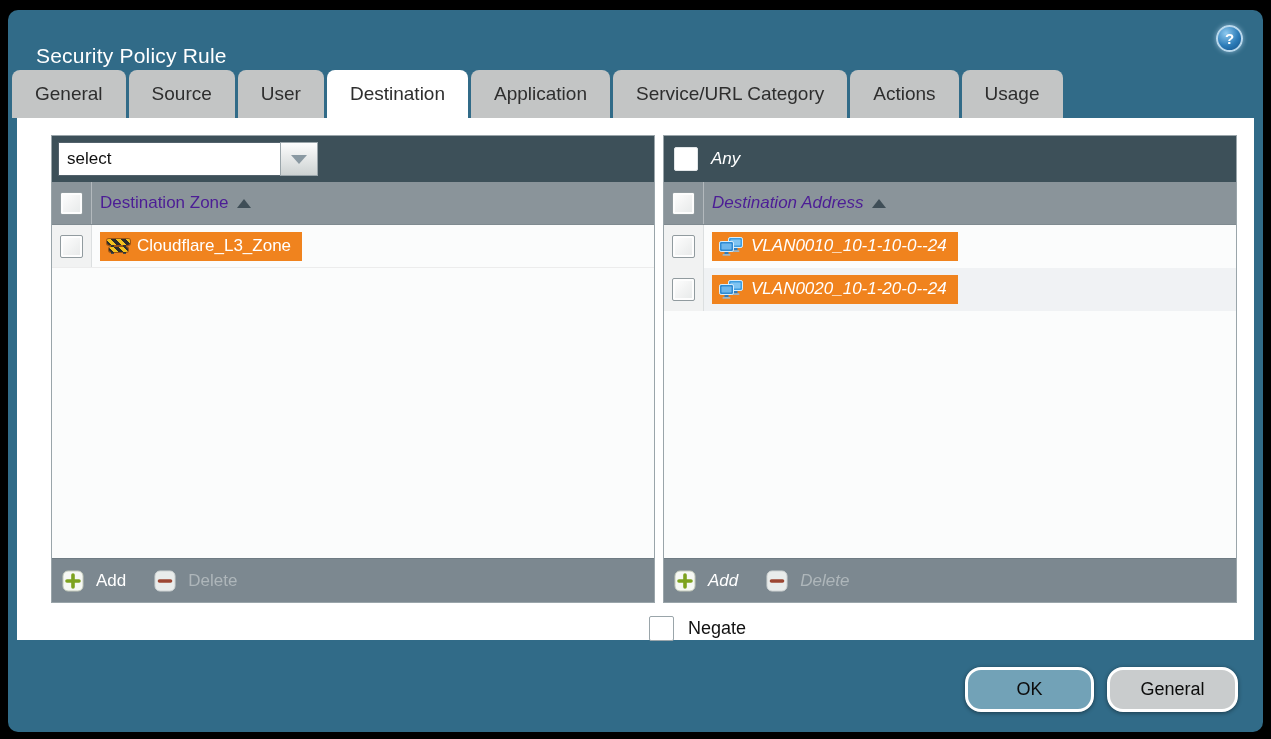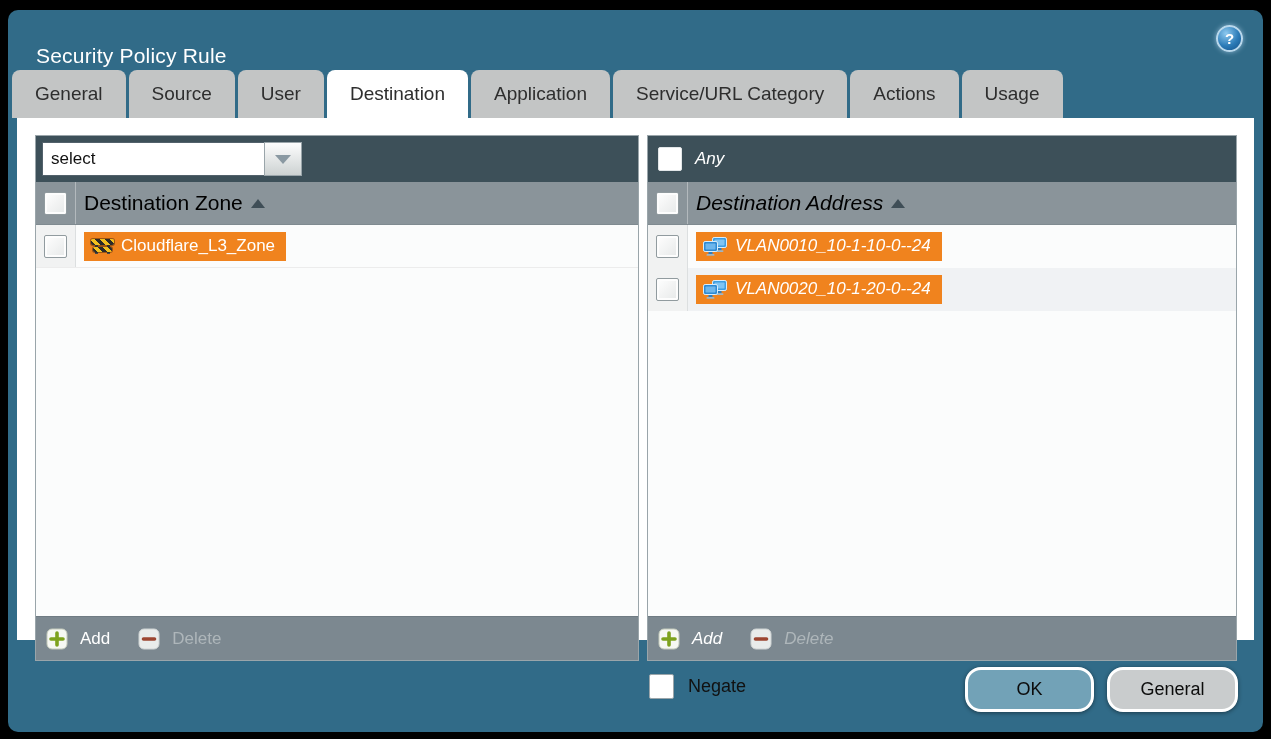--- a/index.html
+++ b/index.html
@@ -21,21 +21,21 @@
 
   
   .tabs { display:flex; gap:3px; padding-left:4px; height:48px; }
   .tab { background:#c3c5c5; color:#2e2e2e; font-size:19px; padding:0 23px;
          display:flex; align-items:center; border-radius:8px 8px 0 0;
          white-space:nowrap; cursor:pointer; }
   .tab.active { background:#fff; }
 
   
   .content { background:#fff; margin:0 9px; height:522px; padding:17px 17px 0 18px; }
-  .panels { display:flex; gap:8px; height:526px; }
+  .panels { display:flex; gap:8px; height:468px;margin-left:16px; }
 
   .panel { border:1px solid #9aa5aa; display:flex; flex-direction:column; background:#fbfcfc; }
   .panel.zone { width:604px; }
   .panel.addr { flex:1;font-style:italic; }
 
   .panel-head { height:46px; background:#3d5059; display:flex; align-items:center;
                 padding:0 6px; flex:0 0 auto; }
 
   .combo { display:flex; height:34px; }
   .combo input { width:222px; height:34px; border:1px solid #52616b; border-right:none;
@@ -48,21 +48,21 @@
               border-right:8px solid transparent; border-top:9px solid #8a99a2; }
 
   .any-wrap { display:flex; align-items:center; gap:13px; padding-left:4px; color:#fff; font-size:17px; }
 
   .cb { width:23px; height:23px; border-radius:2px; border:1px solid #919b9f;
         background:linear-gradient(135deg,#ffffff,#e6e8e8);
         box-shadow:inset 0 0 0 2px #fdfdfd; cursor:pointer; flex:0 0 auto; }
   .cb--any { background:#fff; border:1px solid #e2e6e8; box-shadow:none; width:24px; height:24px; }
 
   .col-head { height:43px; background:#8a949a; border-bottom:1px solid #7f8a90;
-              display:flex; align-items:center; color:#000000; font-size:21px; flex:0 0 auto; }
+              display:flex; align-items:center; color:#4c1d95; font-size:17px; flex:0 0 auto; }
   .cb-cell { width:40px; align-self:stretch; display:flex; align-items:center;
              justify-content:center; border-right:1px solid rgba(255,255,255,.35); }
   .col-label { display:flex; align-items:center; gap:8px; padding-left:8px; }
   .sort-asc { width:0; height:0; border-left:7px solid transparent;
               border-right:7px solid transparent; border-bottom:9px solid #3f4e57; }
 
   .rows { flex:1 1 auto; overflow:hidden; }
   .row { height:43px; display:flex; align-items:center; }
   .row .cb-cell { background:#f1f2f2; border-right:1px solid #dcdfe0; }
   .row--alt { background:#f0f2f4; }

